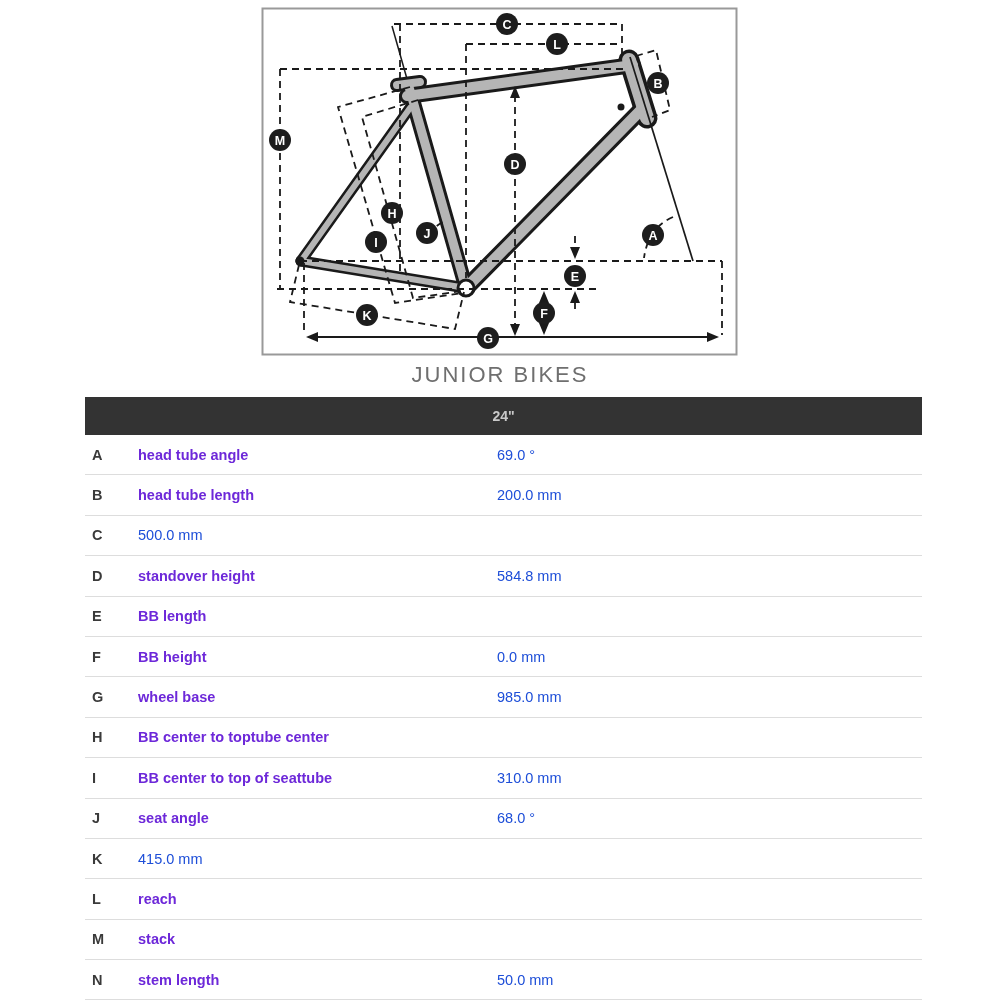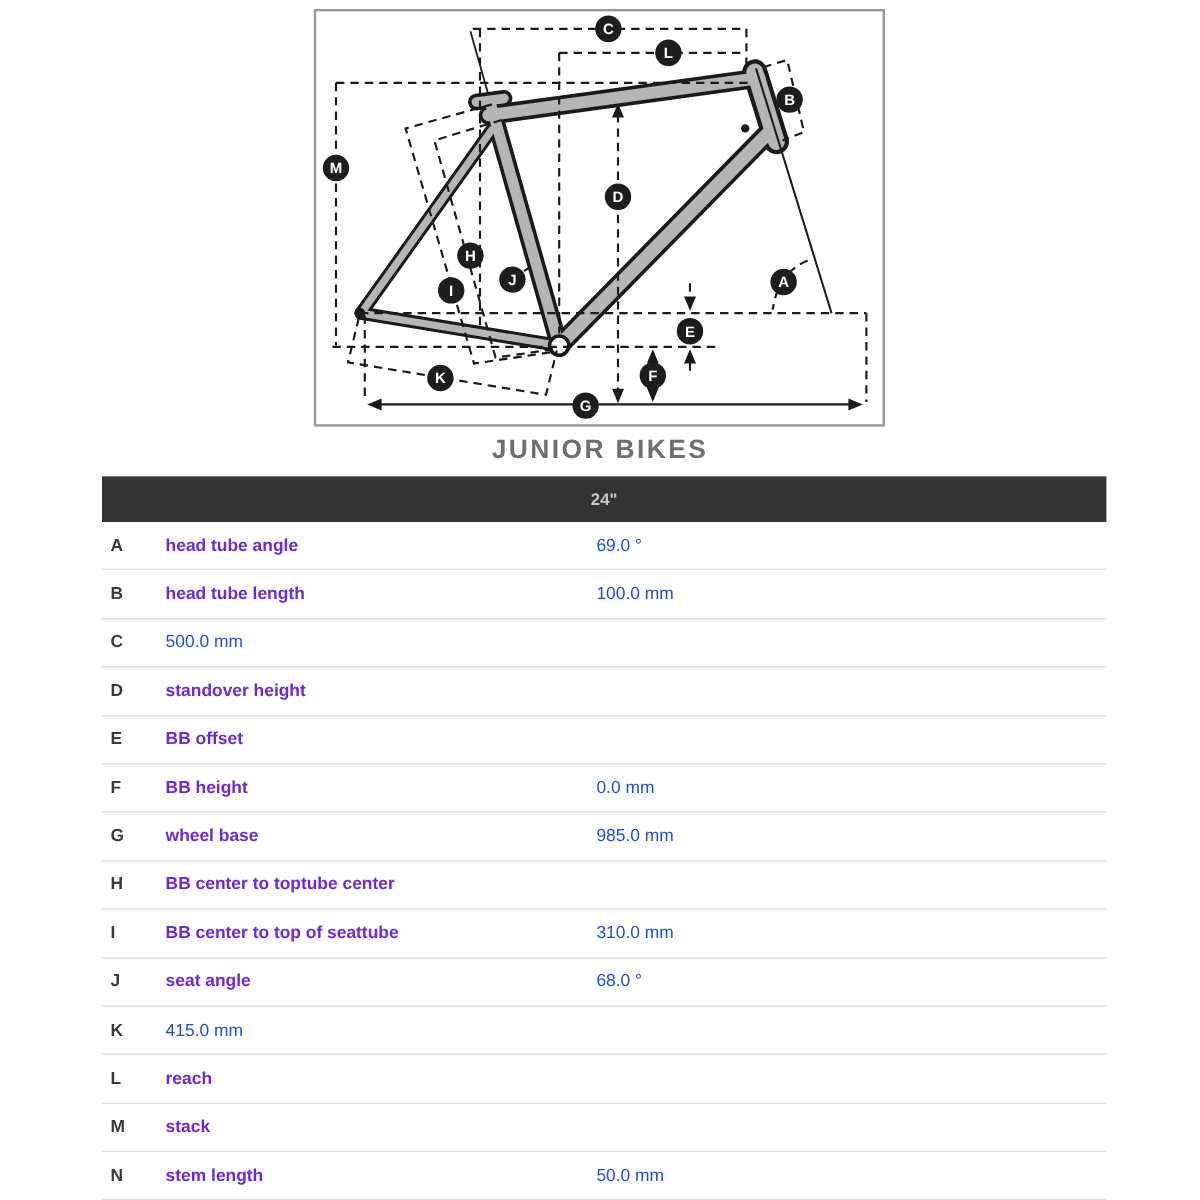--- a/index.html
+++ b/index.html
@@ -5,21 +5,21 @@
   html,body{margin:0;padding:0;}
   body{
     width:1000px;height:1000px;overflow:hidden;background:#ffffff;
     font-family:"Liberation Sans","DejaVu Sans",sans-serif;
     position:relative;
   }
   .diagram-wrap{position:absolute;left:0;top:0;width:1000px;height:360px;}
   .page-title{
     position:absolute;left:0;right:0;top:360px;height:34px;
     text-align:center;font-size:22px;letter-spacing:2px;color:#6f6f6f;
-    line-height:30px;font-weight:700;
+    line-height:30px;font-weight:400;
   }
   .geo-table{position:absolute;left:85px;top:397px;width:837px;}
   .geo-header{
     height:38px;background:#333333;color:#c9c9c9;
     font-size:14px;font-weight:bold;text-align:center;line-height:38px;
   }
   .geo-row{
     display:flex;align-items:center;height:39.4px;
     border-bottom:1px solid #dddddd;font-size:14.5px;
   }
@@ -143,36 +143,37 @@
   <div id="table-body">
   <div class="geo-row">
     <span class="cell-letter">A</span>
     <span class="cell-label">head tube angle</span>
     <span class="cell-value">69.0 °</span>
   </div>
 
   <div class="geo-row">
     <span class="cell-letter">B</span>
     <span class="cell-label">head tube length</span>
-    <span class="cell-value">100.0 mm</span>
+    <span class="cell-value">200.0 mm</span>
   </div>
 
   <div class="geo-row">
     <span class="cell-letter">C</span>
     <span class="cell-value">500.0 mm</span>
   </div>
 
   <div class="geo-row">
     <span class="cell-letter">D</span>
     <span class="cell-label">standover height</span>
+    <span class="cell-value">584.8 mm</span>
   </div>
 
   <div class="geo-row">
     <span class="cell-letter">E</span>
-    <span class="cell-label">BB offset</span>
+    <span class="cell-label">BB length</span>
     <span class="cell-value"></span>
   </div>
 
   <div class="geo-row">
     <span class="cell-letter">F</span>
     <span class="cell-label">BB height</span>
     <span class="cell-value">0.0 mm</span>
   </div>
 
   <div class="geo-row">

